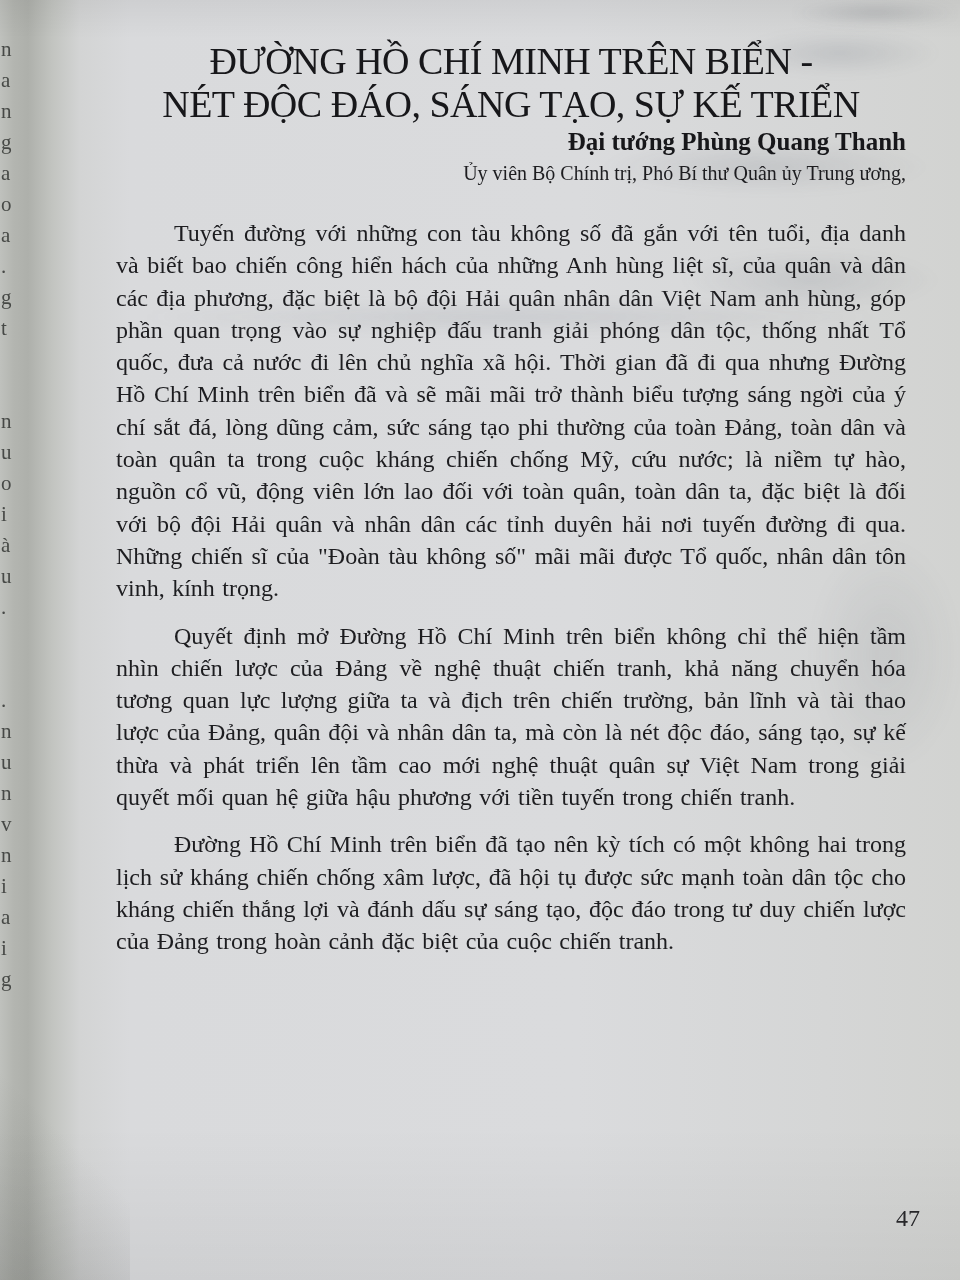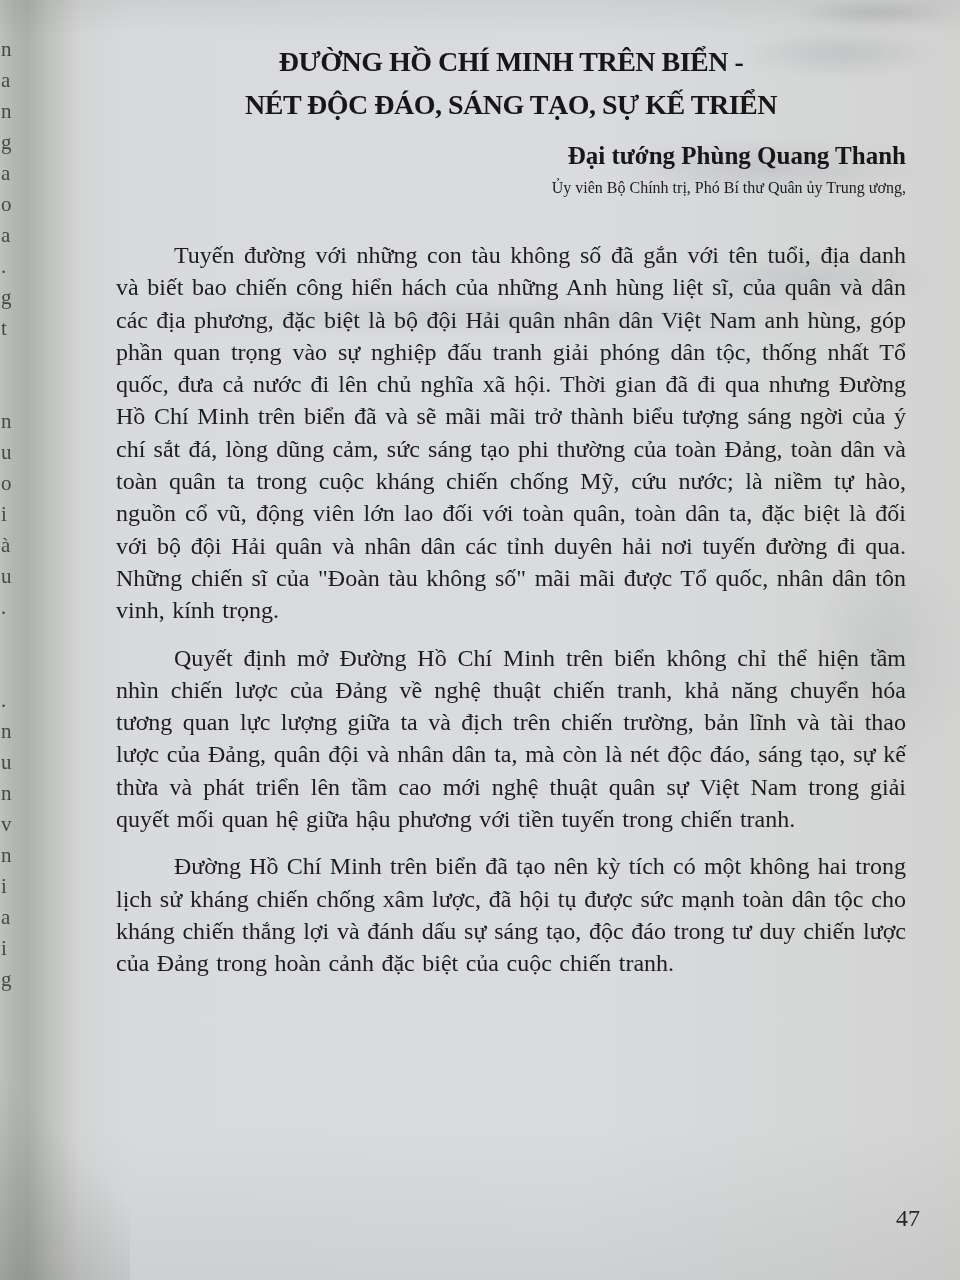--- a/index.html
+++ b/index.html
@@ -34,33 +34,33 @@
   .s4 { left:140px; top:300px; width:740px; height:34px; background:radial-gradient(ellipse at center, rgba(85,92,104,0.12), transparent 72%); }
   .s5 { left:810px; top:540px; width:150px; height:230px; background:radial-gradient(ellipse at center, rgba(85,92,104,0.10), transparent 72%); }
   .s6 { left:790px; top:0px;   width:170px; height:26px;  background:radial-gradient(ellipse at center, rgba(70,75,85,0.20), transparent 70%); }
 
   .content {
     position:absolute; left:116px; top:0; width:790px;
   }
   .title {
     margin-top:40px;
     text-align:center;
-    font-weight:bold;
-    font-size:28px;
+    font-weight:normal;
+    font-size:38px;
     line-height:43px;
     letter-spacing:-0.5px;
     color:#17171a;
   }
-  .byline { margin-top:14px; text-align:right; }
+  .byline { text-align:right; }
   .byline .name {
     font-weight:bold; font-size:25px; line-height:32px; color:#17171a;
   }
-  .byline .role { font-size:16px; line-height:31px; }
+  .byline .role { font-size:20px; line-height:31px; }
 
-  .body-text { margin-top:36px; }
+  .body-text { margin-top:28px; }
   .para {
     margin:0 0 15px 0;
     font-size:24px;
     line-height:32.3px;
     text-align:justify;
     text-indent:58px;
     word-spacing:1.5px;
     color:#1d1d20;
   }
   .page-number {

